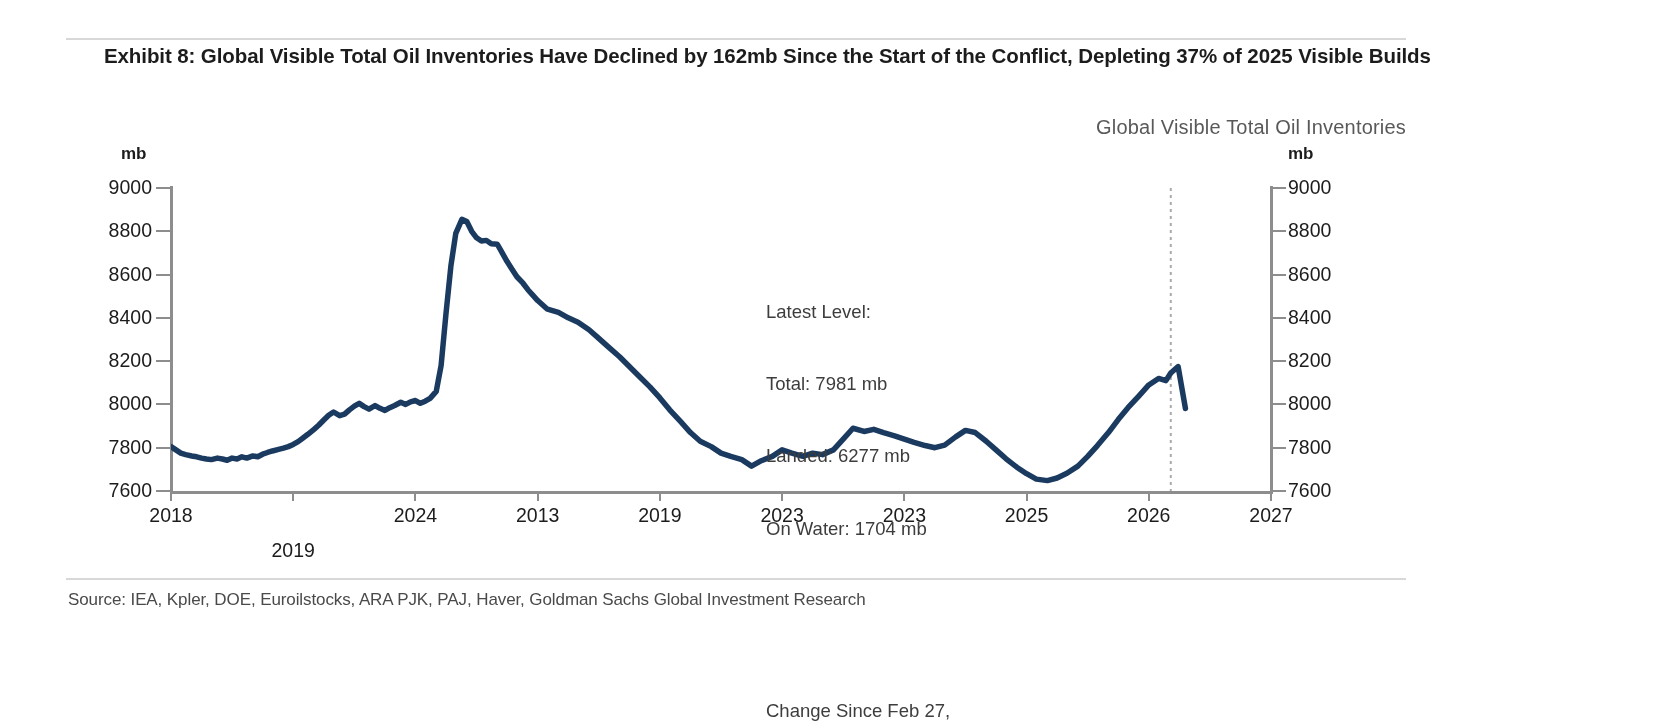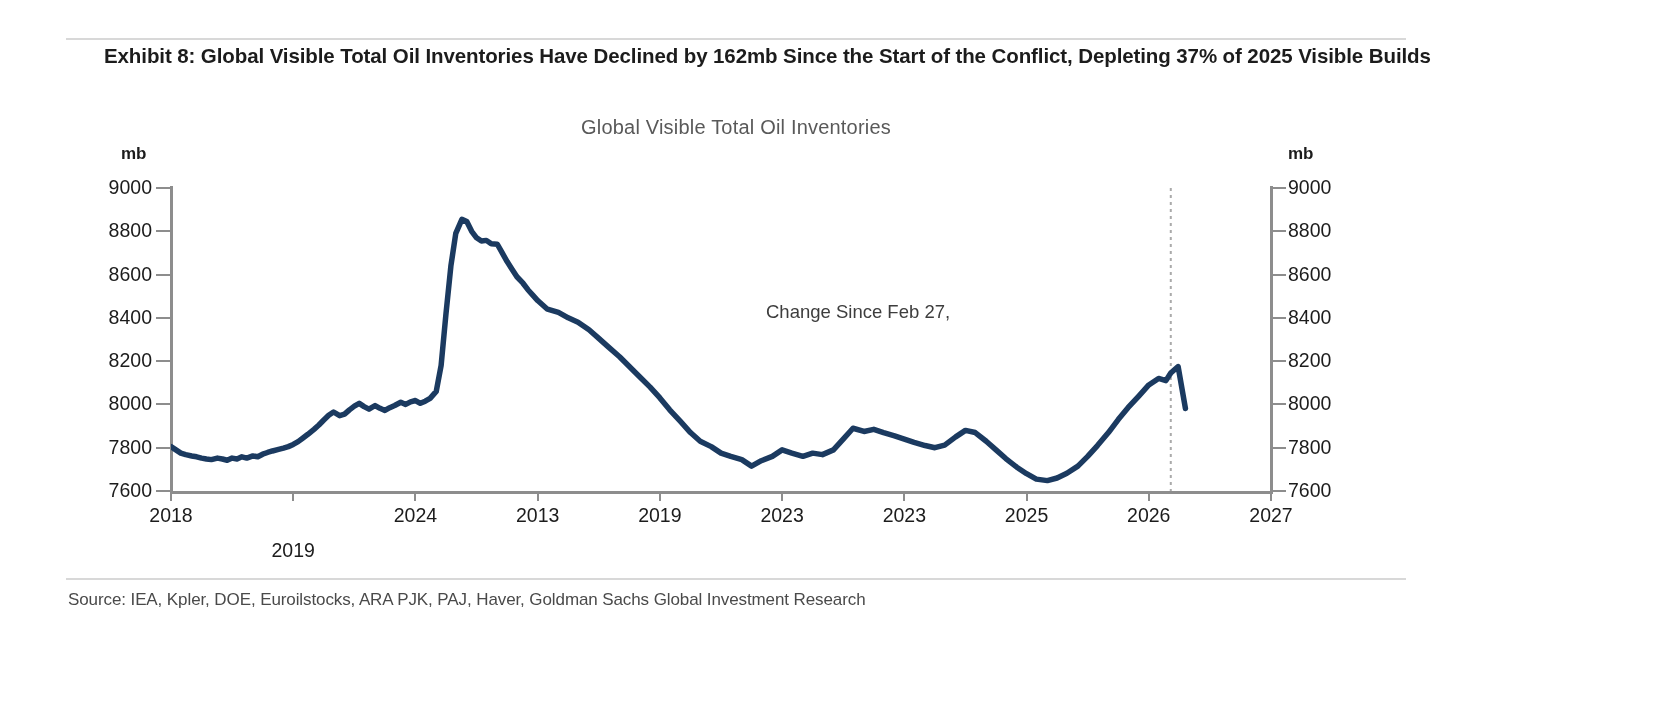--- a/index.html
+++ b/index.html
@@ -43,21 +43,21 @@
   
   #plot {
     position: absolute;
     left: 0px; top: 78px;
     width: 1340px; height: 435px;
   }
   #chart-title {
     position: absolute;
     left: 0; top: 0;
     width: 1340px;
-    text-align: center;
+    text-align: right;
     font-size: 20px;
     color: #595959;
     font-weight: normal;
     letter-spacing: 0.2px;
   }
   .axis-unit {
     position: absolute;
     top: 28px;
     font-size: 17px;
     font-weight: bold;
@@ -183,20 +183,26 @@
       <div id="x-axis-labels"></div>
 
       <div id="plot-area">
         <svg id="plot-svg" viewBox="0 0 1100 303" preserveAspectRatio="none">
           <line id="event-vline" x1="999.78" y1="0" x2="999.78" y2="303" stroke="#aaaaaa" stroke-width="2" stroke-dasharray="3,4"></line>
           <polyline id="series-path" fill="none" stroke="#1b3a60" stroke-width="5.5" stroke-linejoin="round" stroke-linecap="round" points="0.00,258.63 4.89,261.88 9.78,265.13 14.67,266.64 20.78,267.94 25.67,268.80 30.56,270.10 35.44,270.97 40.33,271.62 46.44,270.10 51.33,270.97 56.22,272.27 61.11,270.10 66.00,270.97 70.89,268.80 75.78,270.10 81.89,267.94 86.78,268.80 91.67,266.21 96.56,264.48 101.44,262.96 107.56,261.45 112.44,260.15 117.33,258.63 122.22,256.47 127.11,253.65 132.00,249.97 136.89,246.30 143.00,241.32 147.89,236.99 152.78,232.01 157.67,227.25 162.56,224.00 168.67,227.68 173.56,226.17 178.44,221.84 183.33,218.16 188.22,215.35 193.11,218.59 198.00,221.19 204.11,217.51 209.00,220.32 213.89,222.49 218.78,219.68 223.67,217.51 229.78,214.26 234.67,216.43 239.56,213.83 244.44,212.53 249.33,215.35 254.22,213.18 259.11,210.37 265.22,203.44 270.11,177.47 275.00,125.53 279.89,77.91 284.78,45.45 290.89,31.38 295.78,33.55 300.67,43.29 305.56,49.78 310.44,53.03 315.33,52.38 320.22,55.84 326.33,56.27 331.22,64.93 336.11,73.59 341.00,81.16 345.89,88.74 352.00,95.23 356.89,101.72 361.78,107.13 366.67,112.54 376.44,121.20 387.44,124.45 397.22,129.86 407.00,134.19 418.00,141.76 427.78,150.42 437.56,159.08 448.56,168.81 458.33,178.55 468.11,188.29 479.11,199.11 488.89,209.94 498.67,221.84 509.67,233.74 519.44,244.56 529.22,253.22 540.22,258.63 550.00,265.13 559.78,268.37 570.78,271.62 580.56,278.11 590.33,272.70 601.33,268.37 611.11,261.88 620.89,265.13 631.89,268.37 641.67,265.13 651.44,266.64 662.44,261.88 672.22,251.06 682.00,240.24 693.00,243.48 702.78,241.32 712.56,244.56 723.56,247.81 733.33,251.06 743.11,254.30 754.11,257.55 763.89,259.71 773.67,257.12 784.67,248.89 794.44,242.40 804.22,244.56 815.22,253.22 825.00,261.88 834.78,270.54 845.78,279.19 855.56,285.69 865.33,291.10 876.33,292.61 886.11,290.01 895.89,285.25 906.89,278.11 916.67,268.37 926.44,257.55 937.44,244.56 947.22,231.58 957.00,219.68 968.00,207.77 977.78,196.95 987.56,190.46 994.89,192.62 999.78,185.05 1007.11,178.55 1014.44,220.54"></polyline>
         </svg>
       </div>
 
       <div id="annotation">
+        <div class="blk">
+          <div>Latest Level:</div>
+          <div>Total: 7981 mb</div>
+          <div>Landed: 6277 mb</div>
+          <div>On Water: 1704 mb</div>
+        </div>
         <div class="blk">
           <div>Change Since Feb 27,</div>
           
         </div>
         
       </div>
 
     <div class="tick-h" style="left: 90px; width: 14px; top: 374px;"></div>
         <div class="tick-h" style="left: 1206px; width: 14px; top: 374px;"></div>
         <div class="ylab ylab-left" style="top: 363px;">7600</div>

